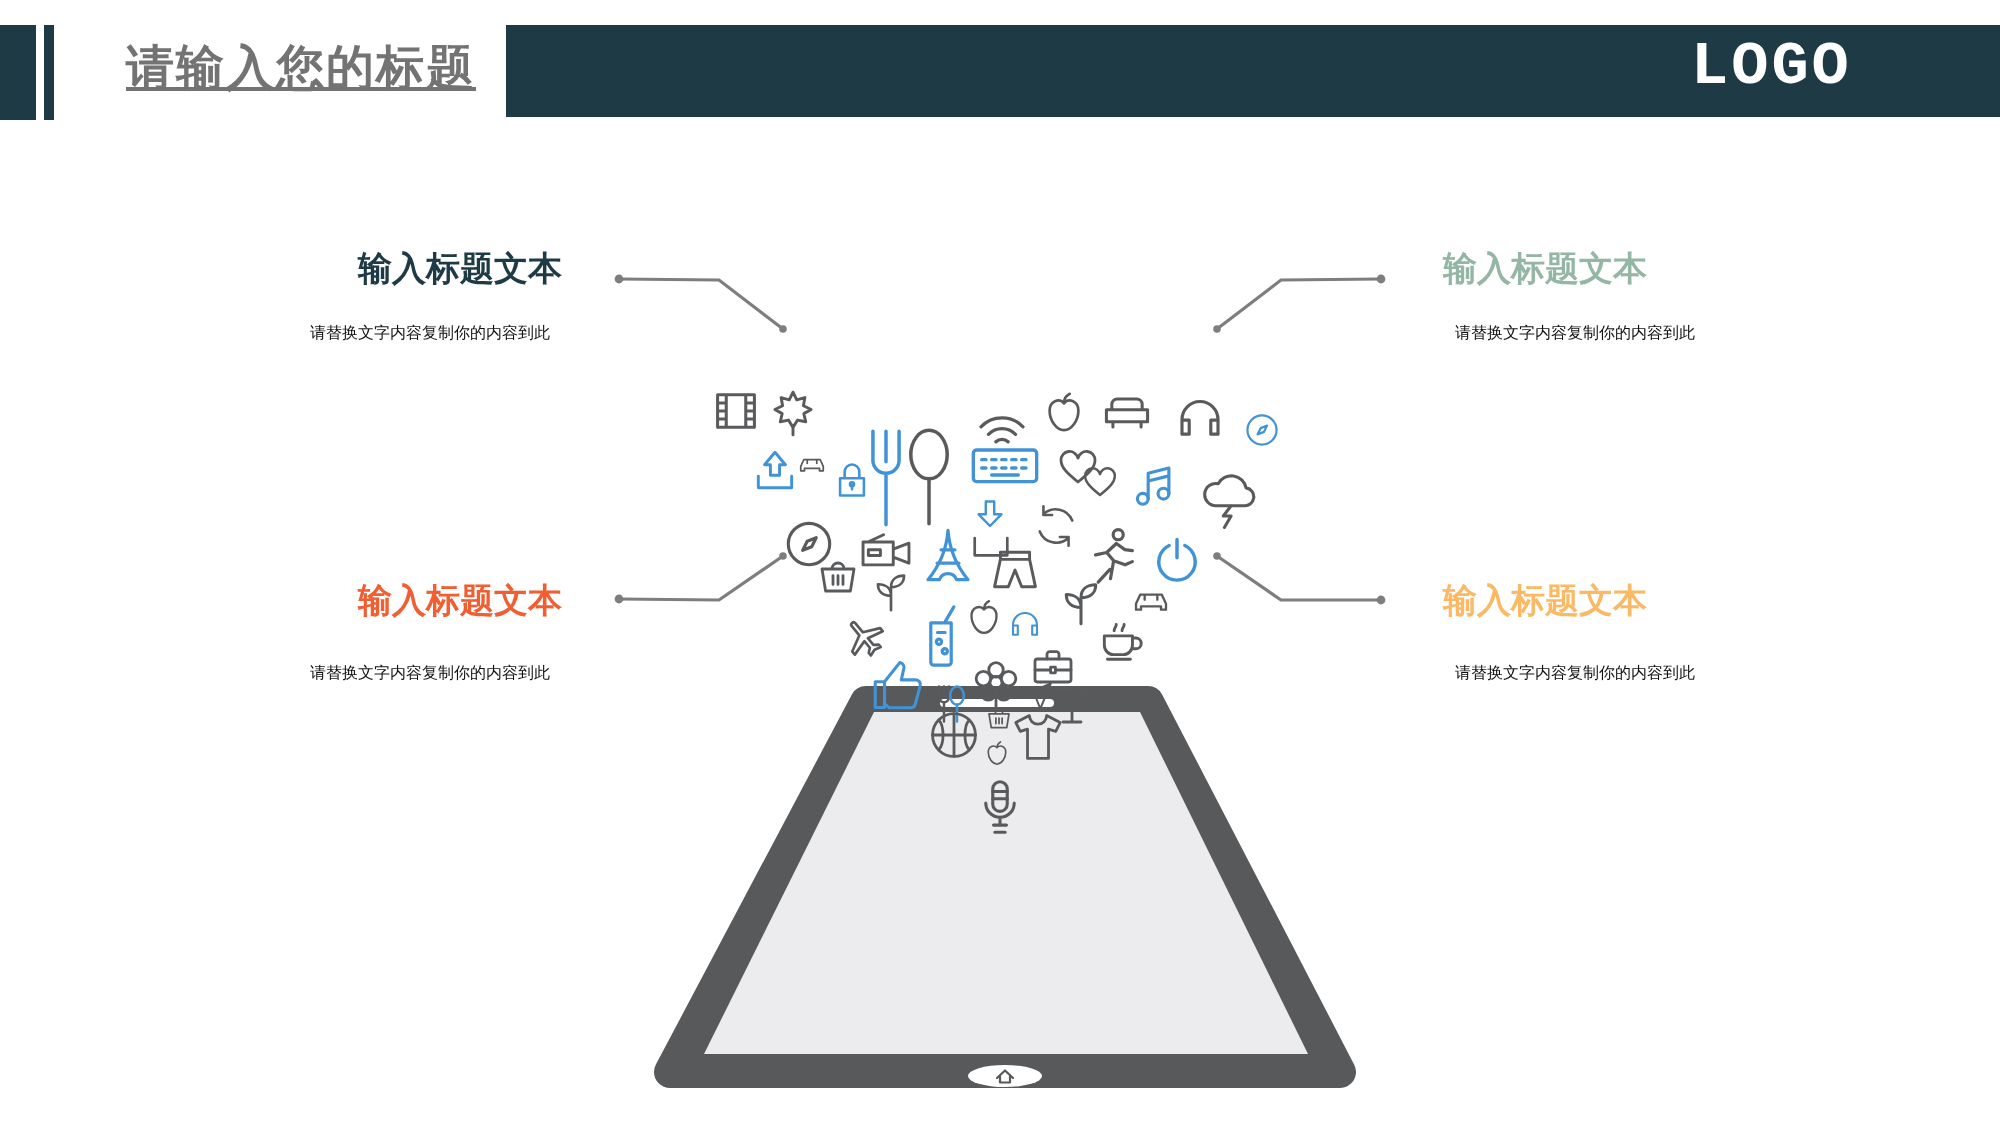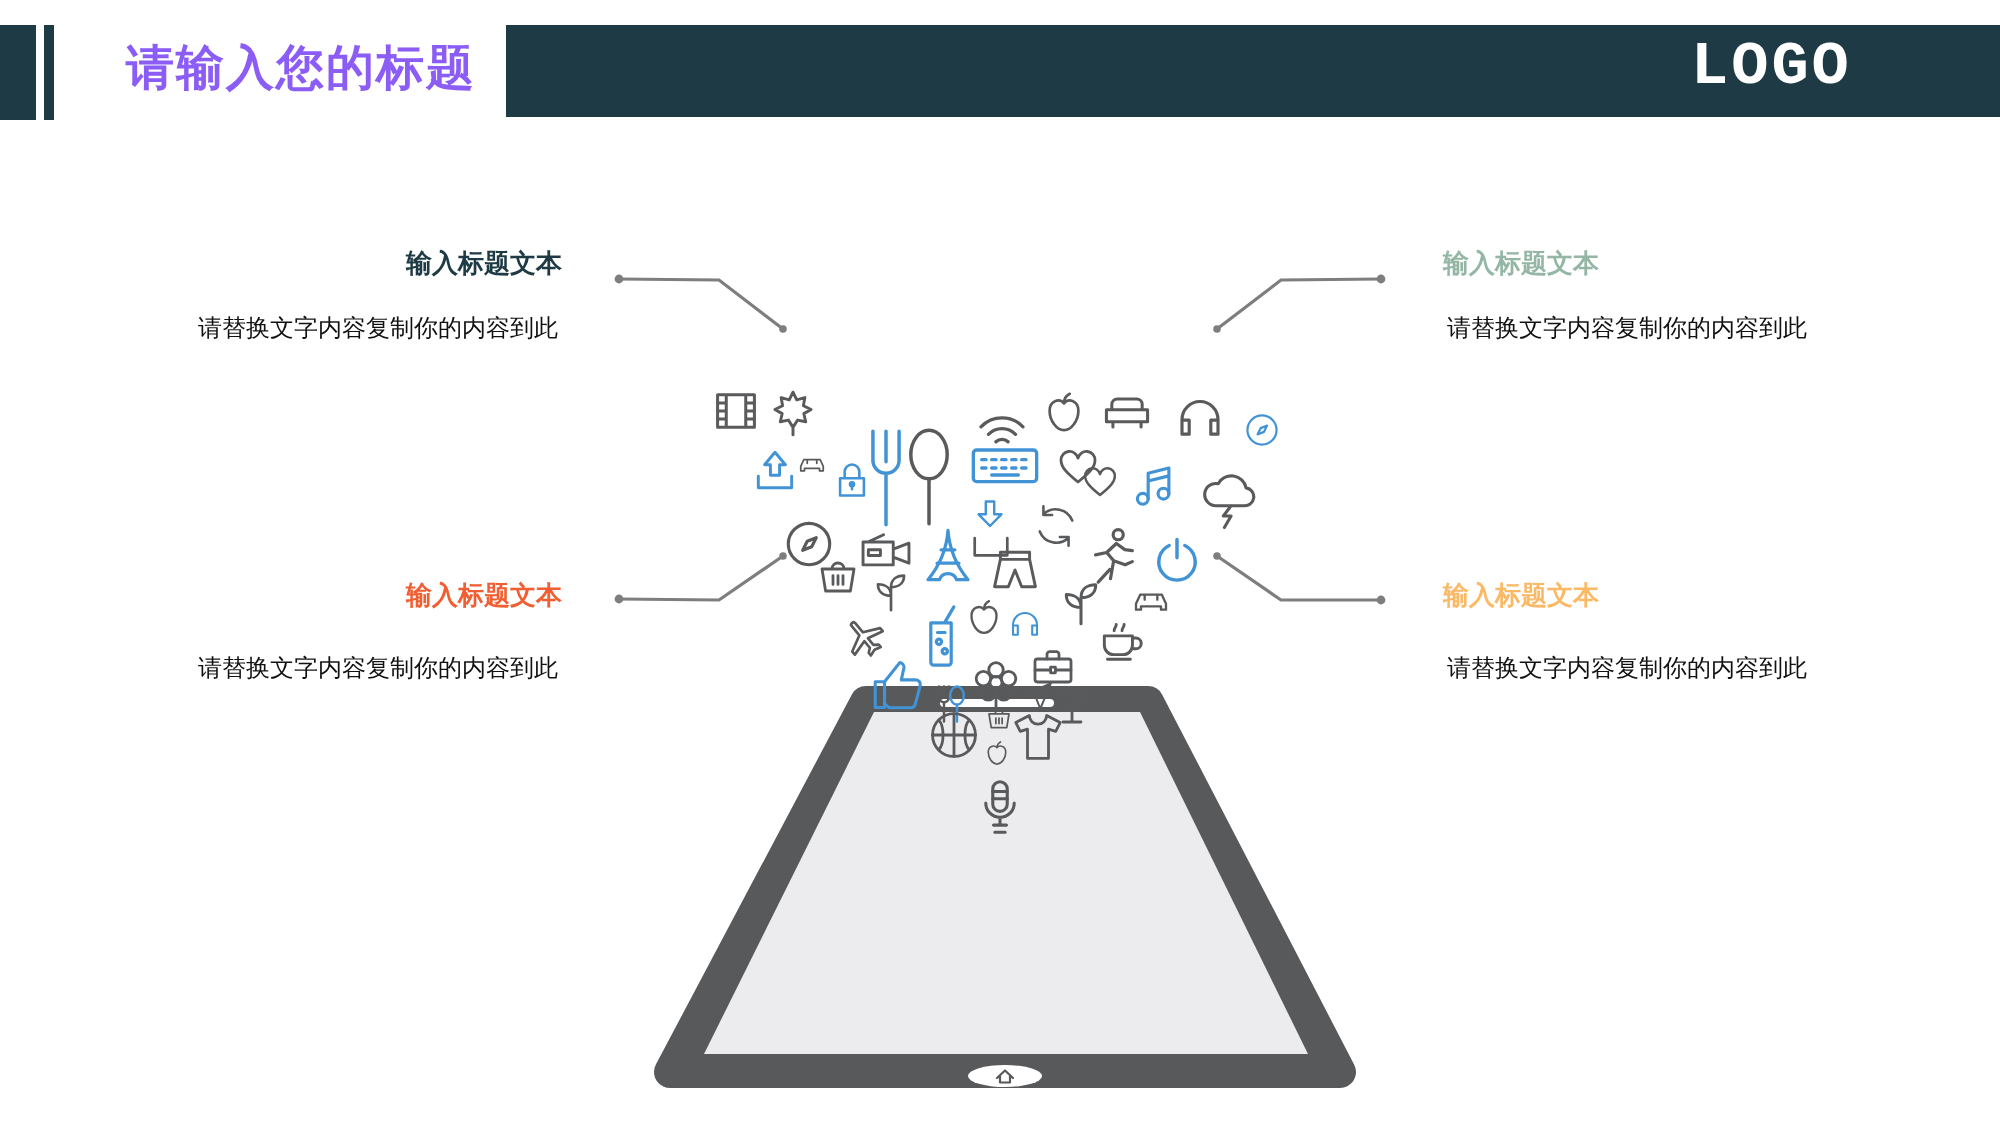--- a/index.html
+++ b/index.html
@@ -7,40 +7,40 @@
          font-family:"Liberation Sans","DejaVu Sans",sans-serif;}
   .bar{position:absolute;top:25px;height:95px;background:#1e3a44;}
   .bar.thick{left:0;width:36px;}
   .bar.thin{left:44px;width:10px;}
   .titleblock{position:absolute;left:94px;top:40px;}
   .titleblock h1{margin:0 0 0 32px;font-size:48px;font-weight:bold;color:#595959;letter-spacing:2px;line-height:1.15;}
   .titleblock p{margin:4px 0 0;font-size:27px;color:#595959;letter-spacing:1px;}
   .header{position:absolute;left:506px;top:25px;width:1494px;height:92px;background:#1e3a44;}
   .logo{position:absolute;left:1185px;top:6px;color:#ffffff;font-size:62px;font-weight:bold;letter-spacing:3px;font-family:Liberation Mono, monospace;}
   .callout{position:absolute;width:420px;}
-  .callout h2{margin:0;font-size:26px;font-weight:bold;letter-spacing:0;white-space:nowrap;}
-  .callout p{font-size:24px;color:#111111;white-space:nowrap;margin:4px;}
+  .callout h2{margin:0;font-size:34px;font-weight:bold;letter-spacing:0;white-space:nowrap;}
+  .callout p{font-size:16px;color:#111111;white-space:nowrap;margin:12px;}
   .callout.top p{margin-top:31px;}
   .callout.bottom p{margin-top:39px;}
   .c-tl{left:142px;top:246px;text-align:right;}
   .c-tr{left:1443px;top:246px;text-align:left;}
   .c-bl{left:142px;top:578px;text-align:right;}
   .c-br{left:1443px;top:578px;text-align:left;}
   svg.illus{position:absolute;left:0;top:0;width:2000px;height:1125px;}
 </style>
 </head>
 <body>
 
 <div class="slide">
 
   <div class="bar thick" style="background: rgb(30, 58, 68);"></div>
   <div class="bar thin" style="background: rgb(30, 58, 68);"></div>
 
   <div class="titleblock">
-    <h1 style="color: #8b5cf6;">请输入您的标题</h1>
+    <h1 style="color: #737373; text-decoration: underline;">请输入您的标题</h1>
   </div>
 
   <div class="header" style="background: rgb(30, 58, 68);">
     <span class="logo" style="color: rgb(255, 255, 255);">LOGO</span>
   </div>
 
   <div class="callout top c-tl">
     <h2 style="color: rgb(30, 58, 68);">输入标题文本</h2>
     <p style="color: rgb(17, 17, 17);">请替换文字内容复制你的内容到此</p>
   </div>

